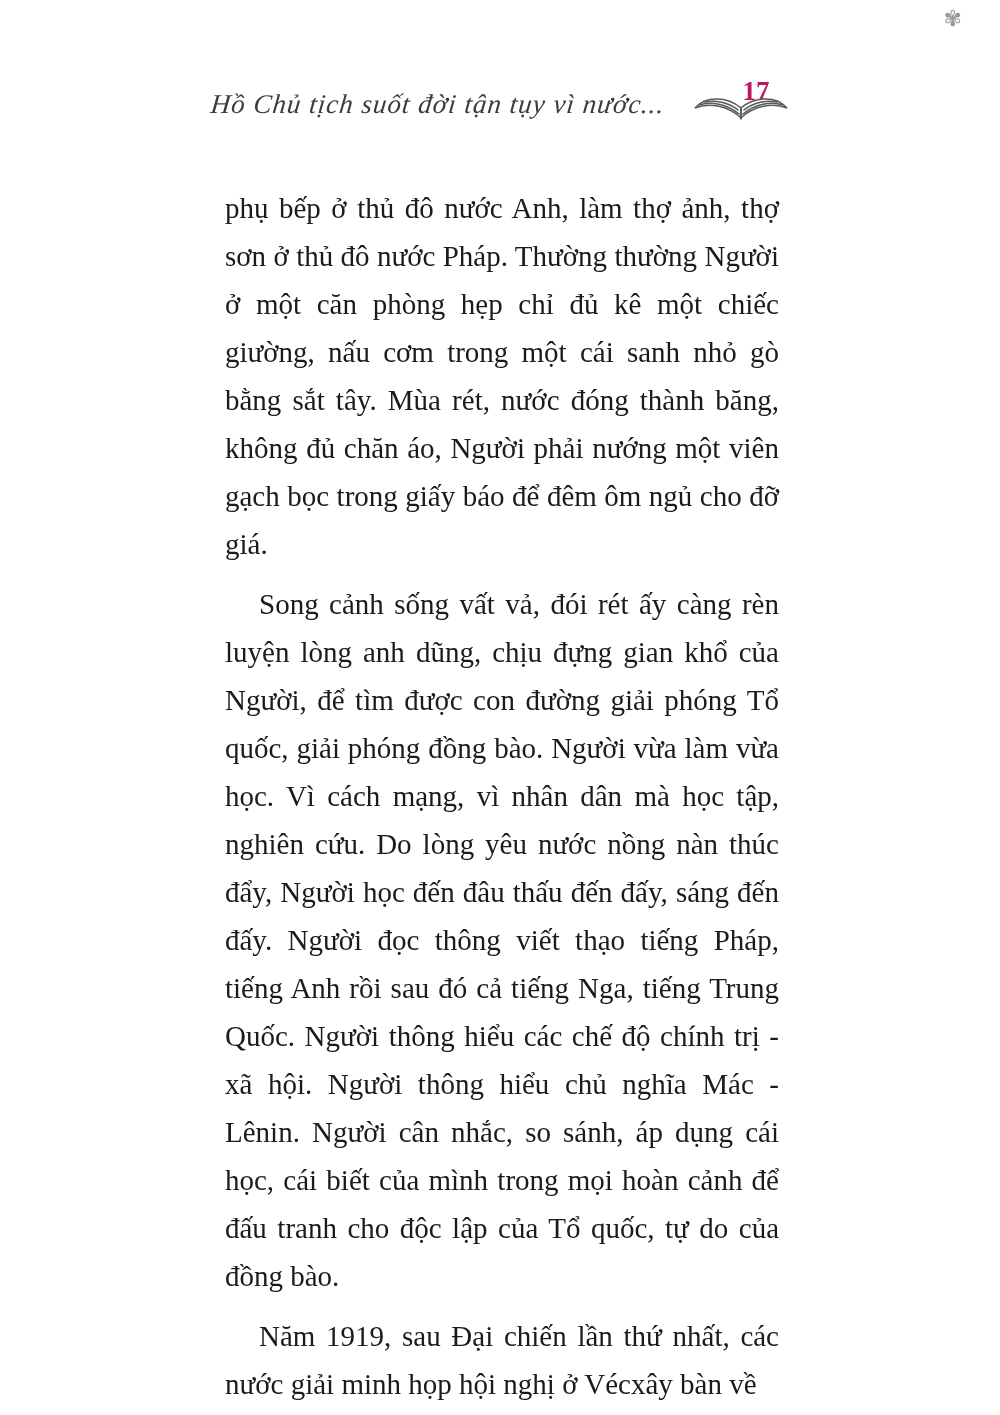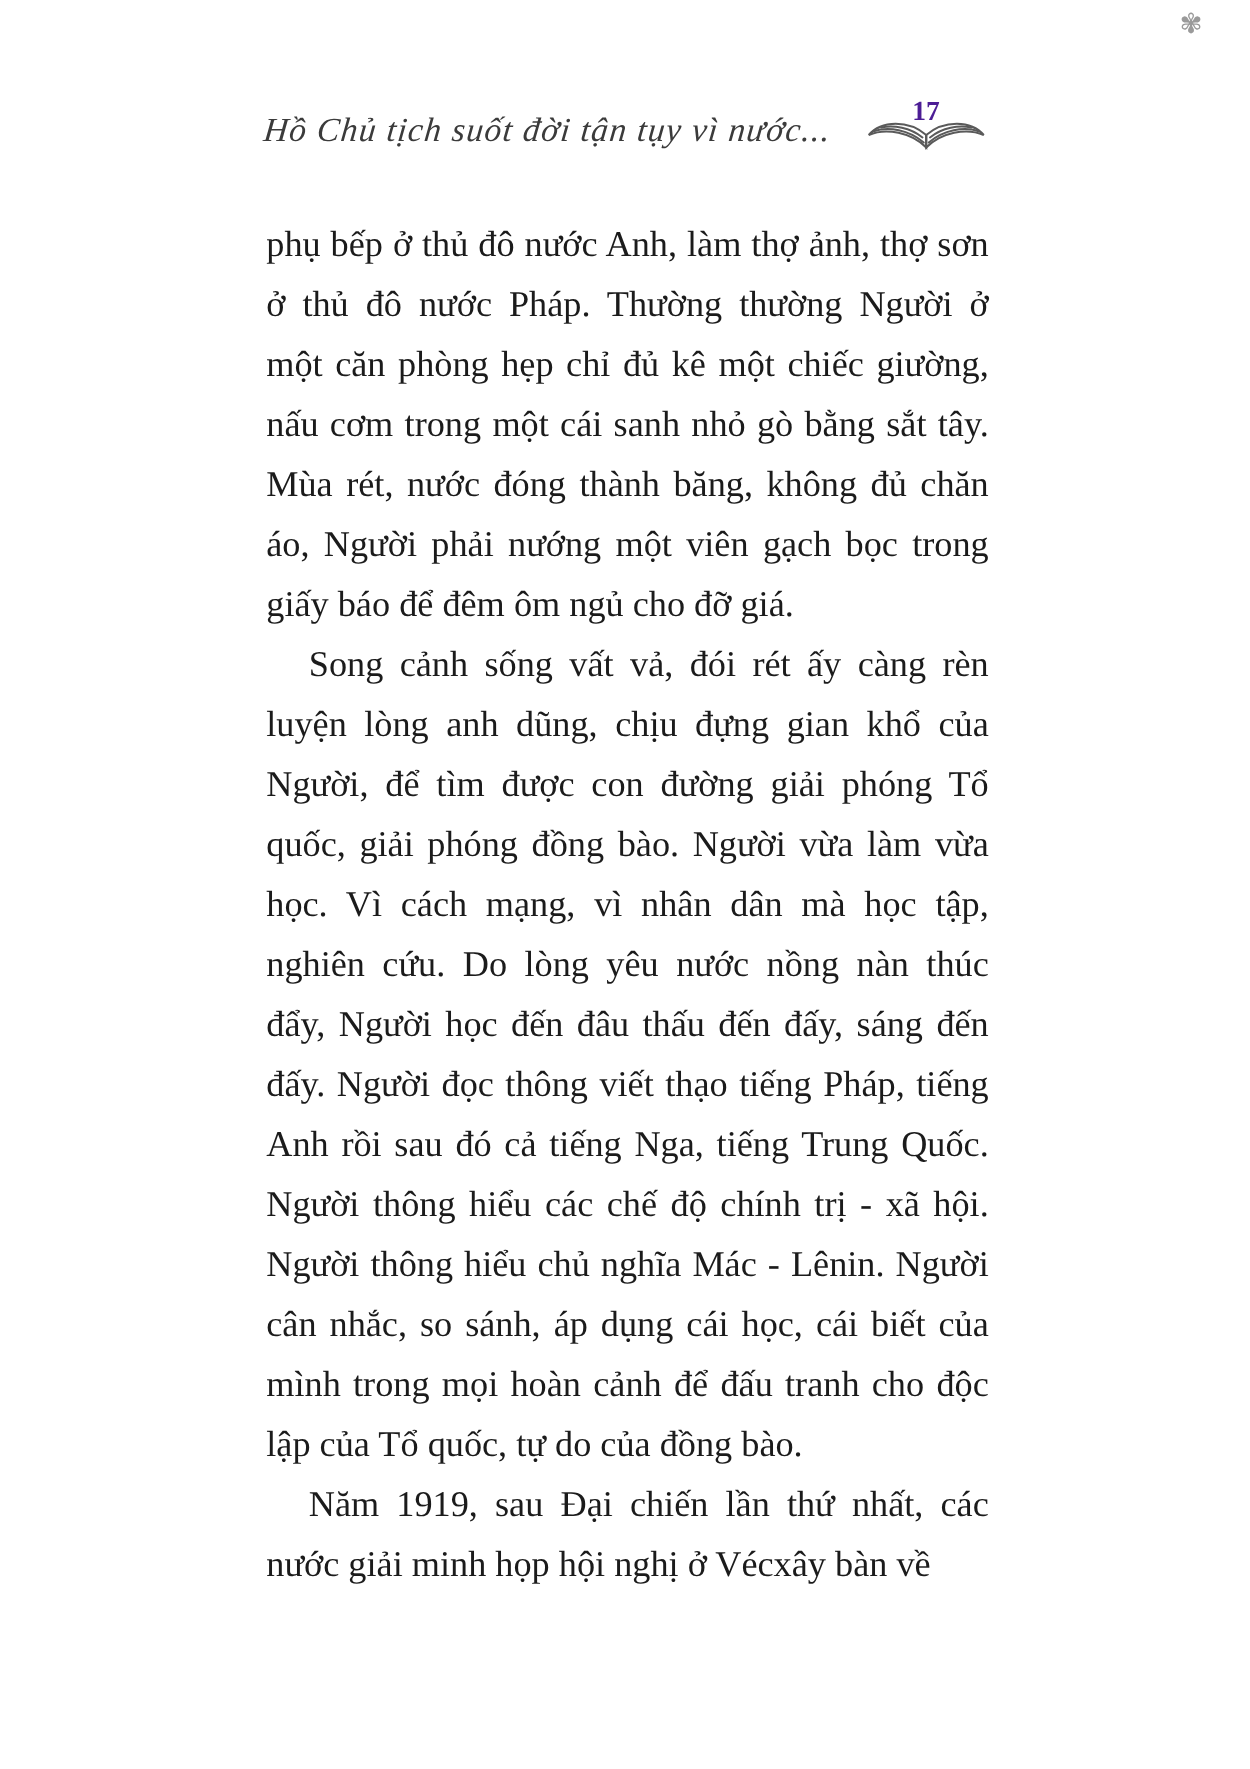--- a/index.html
+++ b/index.html
@@ -48,39 +48,39 @@
     flex: 0 0 auto;
   }
   .book-mark svg {
     position: absolute;
     left: 0;
     top: 6px;
   }
   .page-number {
     position: absolute;
     top: -2px;
-    left: 0;
+    left: 15px;
     width: 100%;
     text-align: center;
     font-weight: bold;
-    font-size: 22px;
-    color: #4c1d95;
+    font-size: 27px;
+    color: #be185d;
   }
   .body-text {
     position: absolute;
     top: 172px;
     left: 213px;
     width: 578px;
     font-size: 29px;
     line-height: 48px;
     color: #1b1b1b;
     text-align: justify;
   }
   .body-text p {
-    margin: 0;
+    margin: 12px;
   }
   .body-text p.indented {
     text-indent: 34px;
   }
 </style>
 </head>
 <body>
 
 <div class="page">
 

